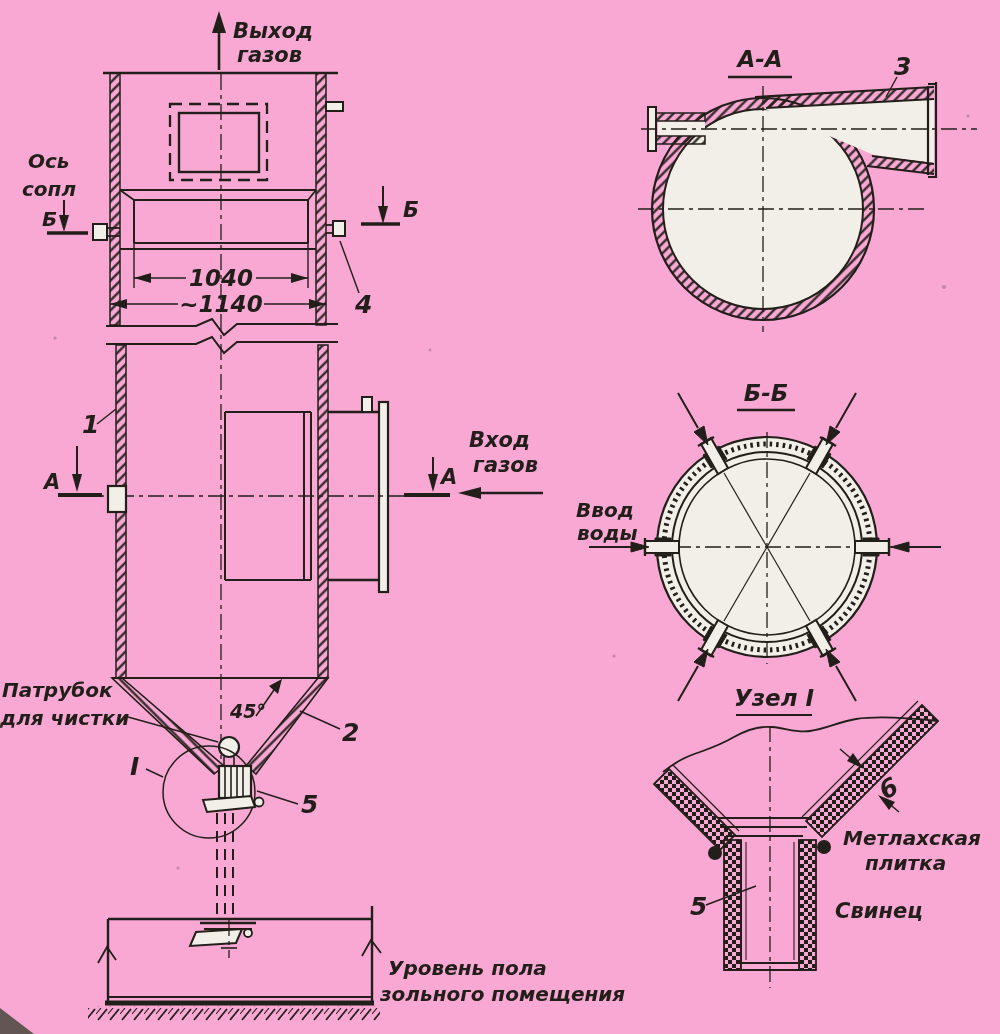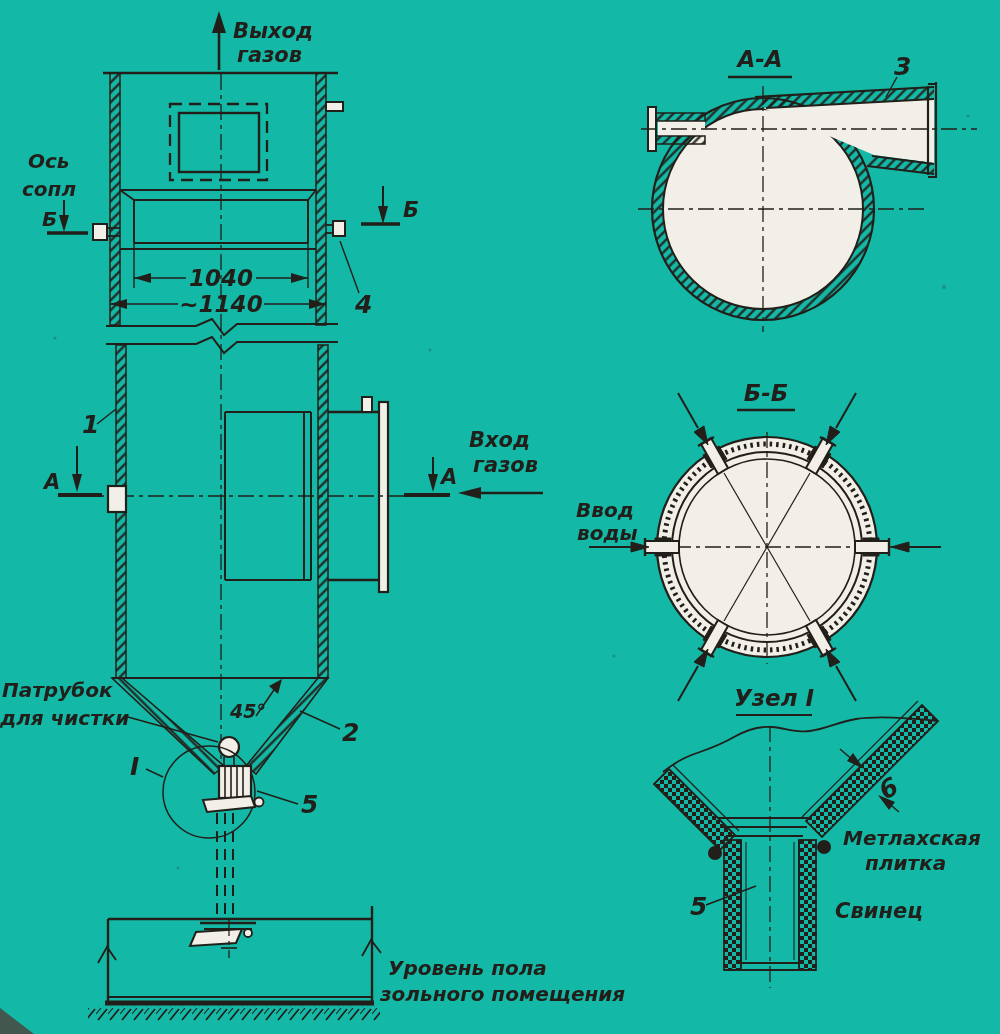--- a/index.html
+++ b/index.html
@@ -1,16 +1,16 @@
 <!DOCTYPE html>
 <html><head>
 <meta charset="utf-8">
 <style>
   html,body{margin:0;padding:0;background:#e8e5de;}
-  .page{width:1000px;height:1034px;background:#14b8a6;position:relative;overflow:hidden;}
+  .page{width:1000px;height:1034px;background:#f9a8d4;position:relative;overflow:hidden;}
   svg{display:block;}
   text{fill:#221f1a;font-family:"DejaVu Sans",sans-serif;font-style:italic;font-weight:bold;}
   .t19{font-size:19px}.t20{font-size:20px}.t21{font-size:21px}
   .ttl{font-size:23px}.num{font-size:25px}.dim{font-size:23px}
   .mid{text-anchor:middle}
   .ln{stroke:#221f1a;fill:none}
   .cl{stroke:#221f1a;fill:none;stroke-width:1.3;stroke-dasharray:16 5 4 5}
   .dash{stroke:#221f1a;stroke-width:2;stroke-dasharray:11 7}
 </style>
 </head>

